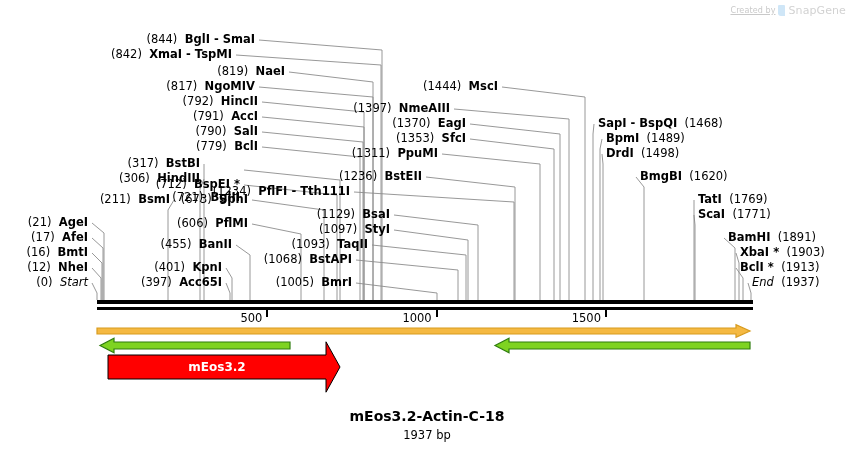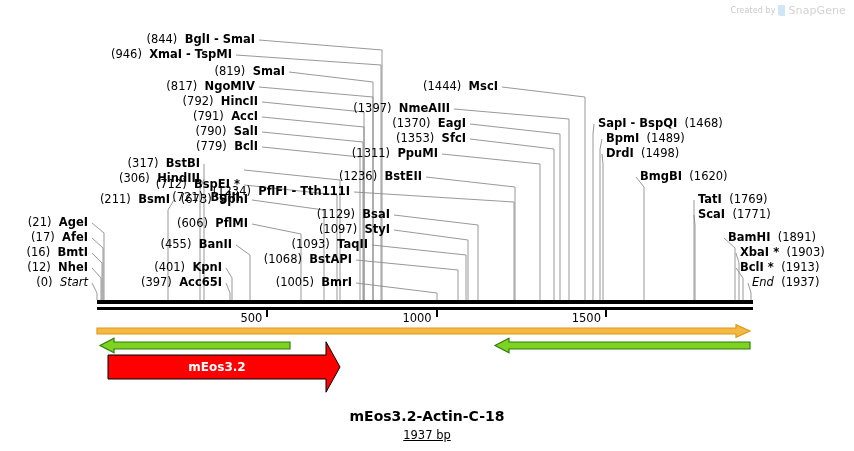--- a/index.html
+++ b/index.html
@@ -5,36 +5,36 @@
   html,body{margin:0;padding:0;}
   body{
     width:854px;height:451px;background:#ffffff;position:relative;
     font-family:"DejaVu Sans","Liberation Sans",sans-serif;
     -webkit-font-smoothing:none;overflow:hidden;
   }
   #map{position:absolute;left:0;top:0;width:854px;height:451px;}
 
   
   .wm{position:absolute;right:8px;top:4px;display:flex;align-items:center;gap:3px;}
-  .wm .cb{font-size:8px;color:#c9c9c9;letter-spacing:.1px;}
+  .wm .cb{font-size:8px;color:#c9c9c9;letter-spacing:.1px;text-decoration:underline;}
   .wm .sg{font-size:11px;color:#d2d2d2;letter-spacing:.1px;}
   .wm .flag{width:7px;height:11px;background:#cfe6f7;border-radius:1px 1px 0 3px;}
 
   
   .site{position:absolute;white-space:nowrap;font-size:11.5px;line-height:11.5px;color:#000;}
   .site .pos{font-weight:400;color:#000;}
   .site .nm{font-weight:bold;}
   .site .it{font-weight:normal;font-style:italic;}
   .site.r{text-align:right;}
 
   
   .seqline{position:absolute;background:#000;}
   .ruler-lbl{position:absolute;font-size:11.5px;color:#000;}
   .title{position:absolute;width:100%;text-align:center;font-weight:bold;font-size:14px;color:#000;}
-  .subtitle{position:absolute;width:100%;text-align:center;font-size:11.5px;color:#000;text-decoration:underline;}
+  .subtitle{position:absolute;width:100%;text-align:center;font-size:11.5px;color:#000;}
 </style>
 </head>
 <body>
 
 <div id="map">
 
   <div class="wm">
     <span class="cb">Created by</span>
     <span class="flag"></span>
     <span class="sg">SnapGene</span>
@@ -102,22 +102,22 @@
       <div class="site r" style="top: 239px; right: 622px;"><span class="pos">(455)</span>&nbsp;&nbsp;<span class="nm">BanII</span></div>
       <div class="site r" style="top: 218px; right: 606px;"><span class="pos">(606)</span>&nbsp;&nbsp;<span class="nm">PflMI</span></div>
       <div class="site r" style="top: 194px; right: 606px;"><span class="pos">(673)</span>&nbsp;&nbsp;<span class="nm">SphI</span></div>
       <div class="site r" style="top: 179px; right: 614px;"><span class="pos">(712)</span>&nbsp;&nbsp;<span class="nm">BspEI *</span></div>
       <div class="site r" style="top: 164px; right: 614px; margin-top: 28px;"><span class="pos">(721)</span>&nbsp;&nbsp;<span class="nm">BglII</span></div>
       <div class="site r" style="top: 141px; right: 596px;"><span class="pos">(779)</span>&nbsp;&nbsp;<span class="nm">BclI</span></div>
       <div class="site r" style="top: 126px; right: 596px;"><span class="pos">(790)</span>&nbsp;&nbsp;<span class="nm">SalI</span></div>
       <div class="site r" style="top: 111px; right: 596px;"><span class="pos">(791)</span>&nbsp;&nbsp;<span class="nm">AccI</span></div>
       <div class="site r" style="top: 96px; right: 596px;"><span class="pos">(792)</span>&nbsp;&nbsp;<span class="nm">HincII</span></div>
       <div class="site r" style="top: 81px; right: 599px;"><span class="pos">(817)</span>&nbsp;&nbsp;<span class="nm">NgoMIV</span></div>
-      <div class="site r" style="top: 66px; right: 569px;"><span class="pos">(819)</span>&nbsp;&nbsp;<span class="nm">SmaI</span></div>
-      <div class="site r" style="top: 49px; right: 622px;"><span class="pos">(946)</span>&nbsp;&nbsp;<span class="nm">XmaI  -  TspMI</span></div>
+      <div class="site r" style="top: 66px; right: 569px;"><span class="pos">(819)</span>&nbsp;&nbsp;<span class="nm">NaeI</span></div>
+      <div class="site r" style="top: 49px; right: 622px;"><span class="pos">(842)</span>&nbsp;&nbsp;<span class="nm">XmaI  -  TspMI</span></div>
       <div class="site r" style="top: 34px; right: 599px;"><span class="pos">(844)</span>&nbsp;&nbsp;<span class="nm">BglI  -  SmaI</span></div>
       <div class="site r" style="top: 277px; right: 502px;"><span class="pos">(1005)</span>&nbsp;&nbsp;<span class="nm">BmrI</span></div>
       <div class="site r" style="top: 254px; right: 502px;"><span class="pos">(1068)</span>&nbsp;&nbsp;<span class="nm">BstAPI</span></div>
       <div class="site r" style="top: 239px; right: 486px;"><span class="pos">(1093)</span>&nbsp;&nbsp;<span class="nm">TaqII</span></div>
       <div class="site r" style="top: 224px; right: 464px;"><span class="pos">(1097)</span>&nbsp;&nbsp;<span class="nm">StyI</span></div>
       <div class="site r" style="top: 209px; right: 464px;"><span class="pos">(1129)</span>&nbsp;&nbsp;<span class="nm">BsaI</span></div>
       <div class="site r" style="top: 186px; right: 504px;"><span class="pos">(1234)</span>&nbsp;&nbsp;<span class="nm">PflFI  -  Tth111I</span></div>
       <div class="site r" style="top: 171px; right: 432px;"><span class="pos">(1236)</span>&nbsp;&nbsp;<span class="nm">BstEII</span></div>
       <div class="site r" style="top: 148px; right: 416px;"><span class="pos">(1311)</span>&nbsp;&nbsp;<span class="nm">PpuMI</span></div>
       <div class="site r" style="top: 133px; right: 388px;"><span class="pos">(1353)</span>&nbsp;&nbsp;<span class="nm">SfcI</span></div>

